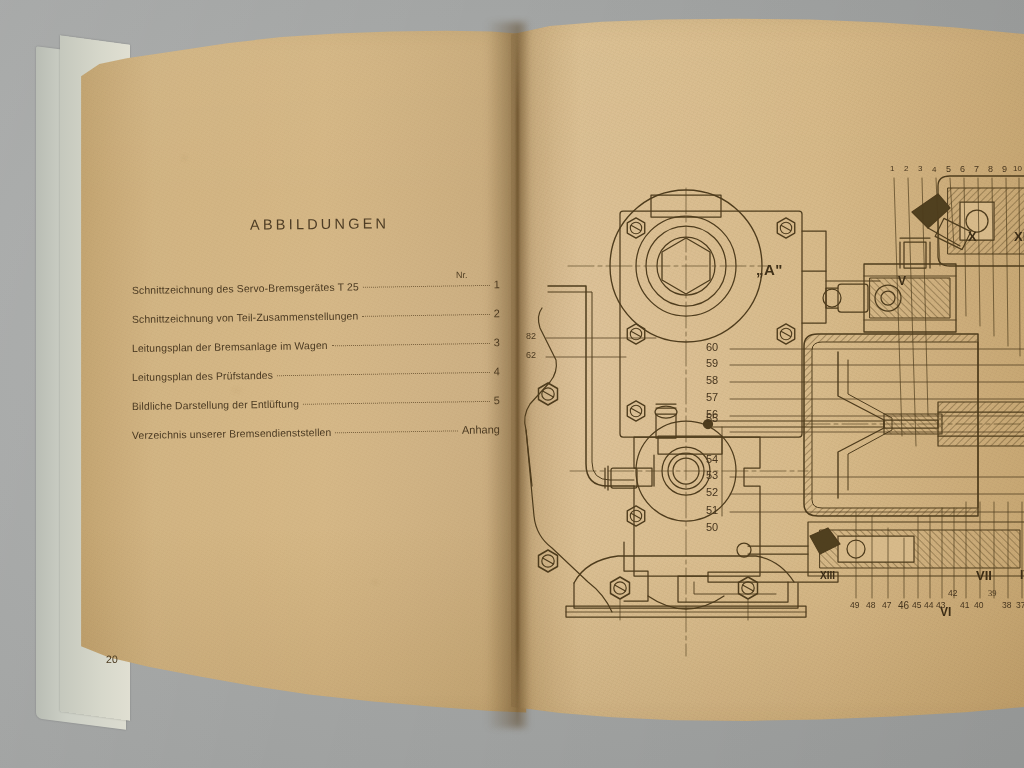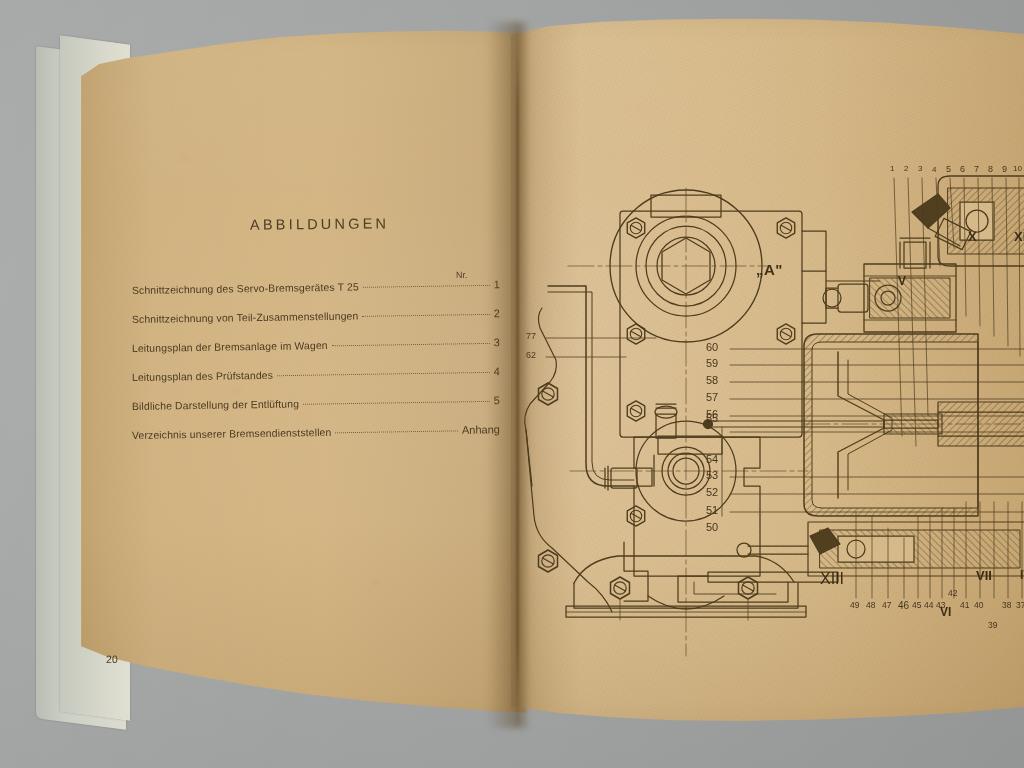--- a/index.html
+++ b/index.html
@@ -409,21 +409,21 @@
         <line x1="434" y1="492" x2="434" y2="582" stroke-width="0.7"></line>
         <line x1="446" y1="492" x2="446" y2="582" stroke-width="0.7"></line>
         <line x1="458" y1="486" x2="458" y2="582" stroke-width="0.7"></line>
         <line x1="472" y1="486" x2="472" y2="582" stroke-width="0.7"></line>
         <line x1="486" y1="486" x2="486" y2="582" stroke-width="0.7"></line>
         <line x1="500" y1="486" x2="500" y2="582" stroke-width="0.7"></line>
         <line x1="514" y1="486" x2="514" y2="582" stroke-width="0.7"></line>
       </g>
     </svg>
 
-    <div class="cal" style="position:absolute;left:18px;top:315px;font-size:9px;color:#4b3a22;">77</div>
+    <div class="cal" style="position:absolute;left:18px;top:315px;font-size:9px;color:#4b3a22;">82</div>
     <div class="cal" style="position:absolute;left:18px;top:334px;font-size:9px;color:#4b3a22;">62</div>
 
     <div style="position:absolute;left:198px;top:325px;font-size:11px;color:#46351e;">60</div>
     <div style="position:absolute;left:198px;top:341px;font-size:11px;color:#46351e;">59</div>
     <div style="position:absolute;left:198px;top:358px;font-size:11px;color:#46351e;">58</div>
     <div style="position:absolute;left:198px;top:375px;font-size:11px;color:#46351e;">57</div>
     <div style="position:absolute;left:198px;top:392px;font-size:11px;color:#46351e;">56</div>
     <div style="position:absolute;left:198px;top:396px;font-size:11px;color:#46351e;">55</div>
     <div style="position:absolute;left:198px;top:437px;font-size:11px;color:#46351e;">54</div>
     <div style="position:absolute;left:198px;top:453px;font-size:11px;color:#46351e;">53</div>
@@ -447,25 +447,25 @@
     <div style="position:absolute;left:342px;top:584px;font-size:8.5px;color:#46351e;">49</div>
     <div style="position:absolute;left:358px;top:584px;font-size:8.5px;color:#46351e;">48</div>
     <div style="position:absolute;left:374px;top:584px;font-size:8.5px;color:#46351e;">47</div>
     <div style="position:absolute;left:390px;top:584px;font-size:10px;color:#46351e;">46</div>
     <div style="position:absolute;left:404px;top:584px;font-size:8.5px;color:#46351e;">45</div>
     <div style="position:absolute;left:416px;top:584px;font-size:8.5px;color:#46351e;">44</div>
     <div style="position:absolute;left:428px;top:584px;font-size:8.5px;color:#46351e;">43</div>
     <div style="position:absolute;left:440px;top:572px;font-size:8.5px;color:#46351e;">42</div>
     <div style="position:absolute;left:452px;top:584px;font-size:8.5px;color:#46351e;">41</div>
     <div style="position:absolute;left:466px;top:584px;font-size:8.5px;color:#46351e;">40</div>
-    <div style="position:absolute;left:480px;top:604px;font-size:8.5px;color:#46351e;">39</div>
+    <div style="position:absolute;left:480px;top:572px;font-size:8.5px;color:#46351e;font-family:Liberation Serif, serif;">39</div>
     <div style="position:absolute;left:494px;top:584px;font-size:8.5px;color:#46351e;">38</div>
     <div style="position:absolute;left:508px;top:584px;font-size:8.5px;color:#46351e;">37</div>
 
-    <div style="position:absolute;left:312px;top:554px;font-size:16px;font-weight:400;color:#3c2d16;">XIII</div>
+    <div style="position:absolute;left:312px;top:554px;font-size:10px;font-weight:700;color:#3c2d16;">XIII</div>
     <div style="position:absolute;left:432px;top:552px;font-size:12px;font-weight:700;color:#3c2d16;margin-top:37px;">VI</div>
     <div style="position:absolute;left:468px;top:552px;font-size:13px;font-weight:700;color:#3c2d16;">VII</div>
     <div style="position:absolute;left:512px;top:552px;font-size:12px;font-weight:700;color:#3c2d16;">IV</div>
     <div style="position:absolute;left:390px;top:258px;font-size:12px;font-weight:700;color:#3c2d16;">V</div>
     <div style="position:absolute;left:460px;top:213px;font-size:13px;font-weight:700;color:#3c2d16;">X</div>
     <div style="position:absolute;left:506px;top:213px;font-size:13px;font-weight:700;color:#3c2d16;">XI</div>
 
     <div class="paper-grain"></div>
   </div>
 

